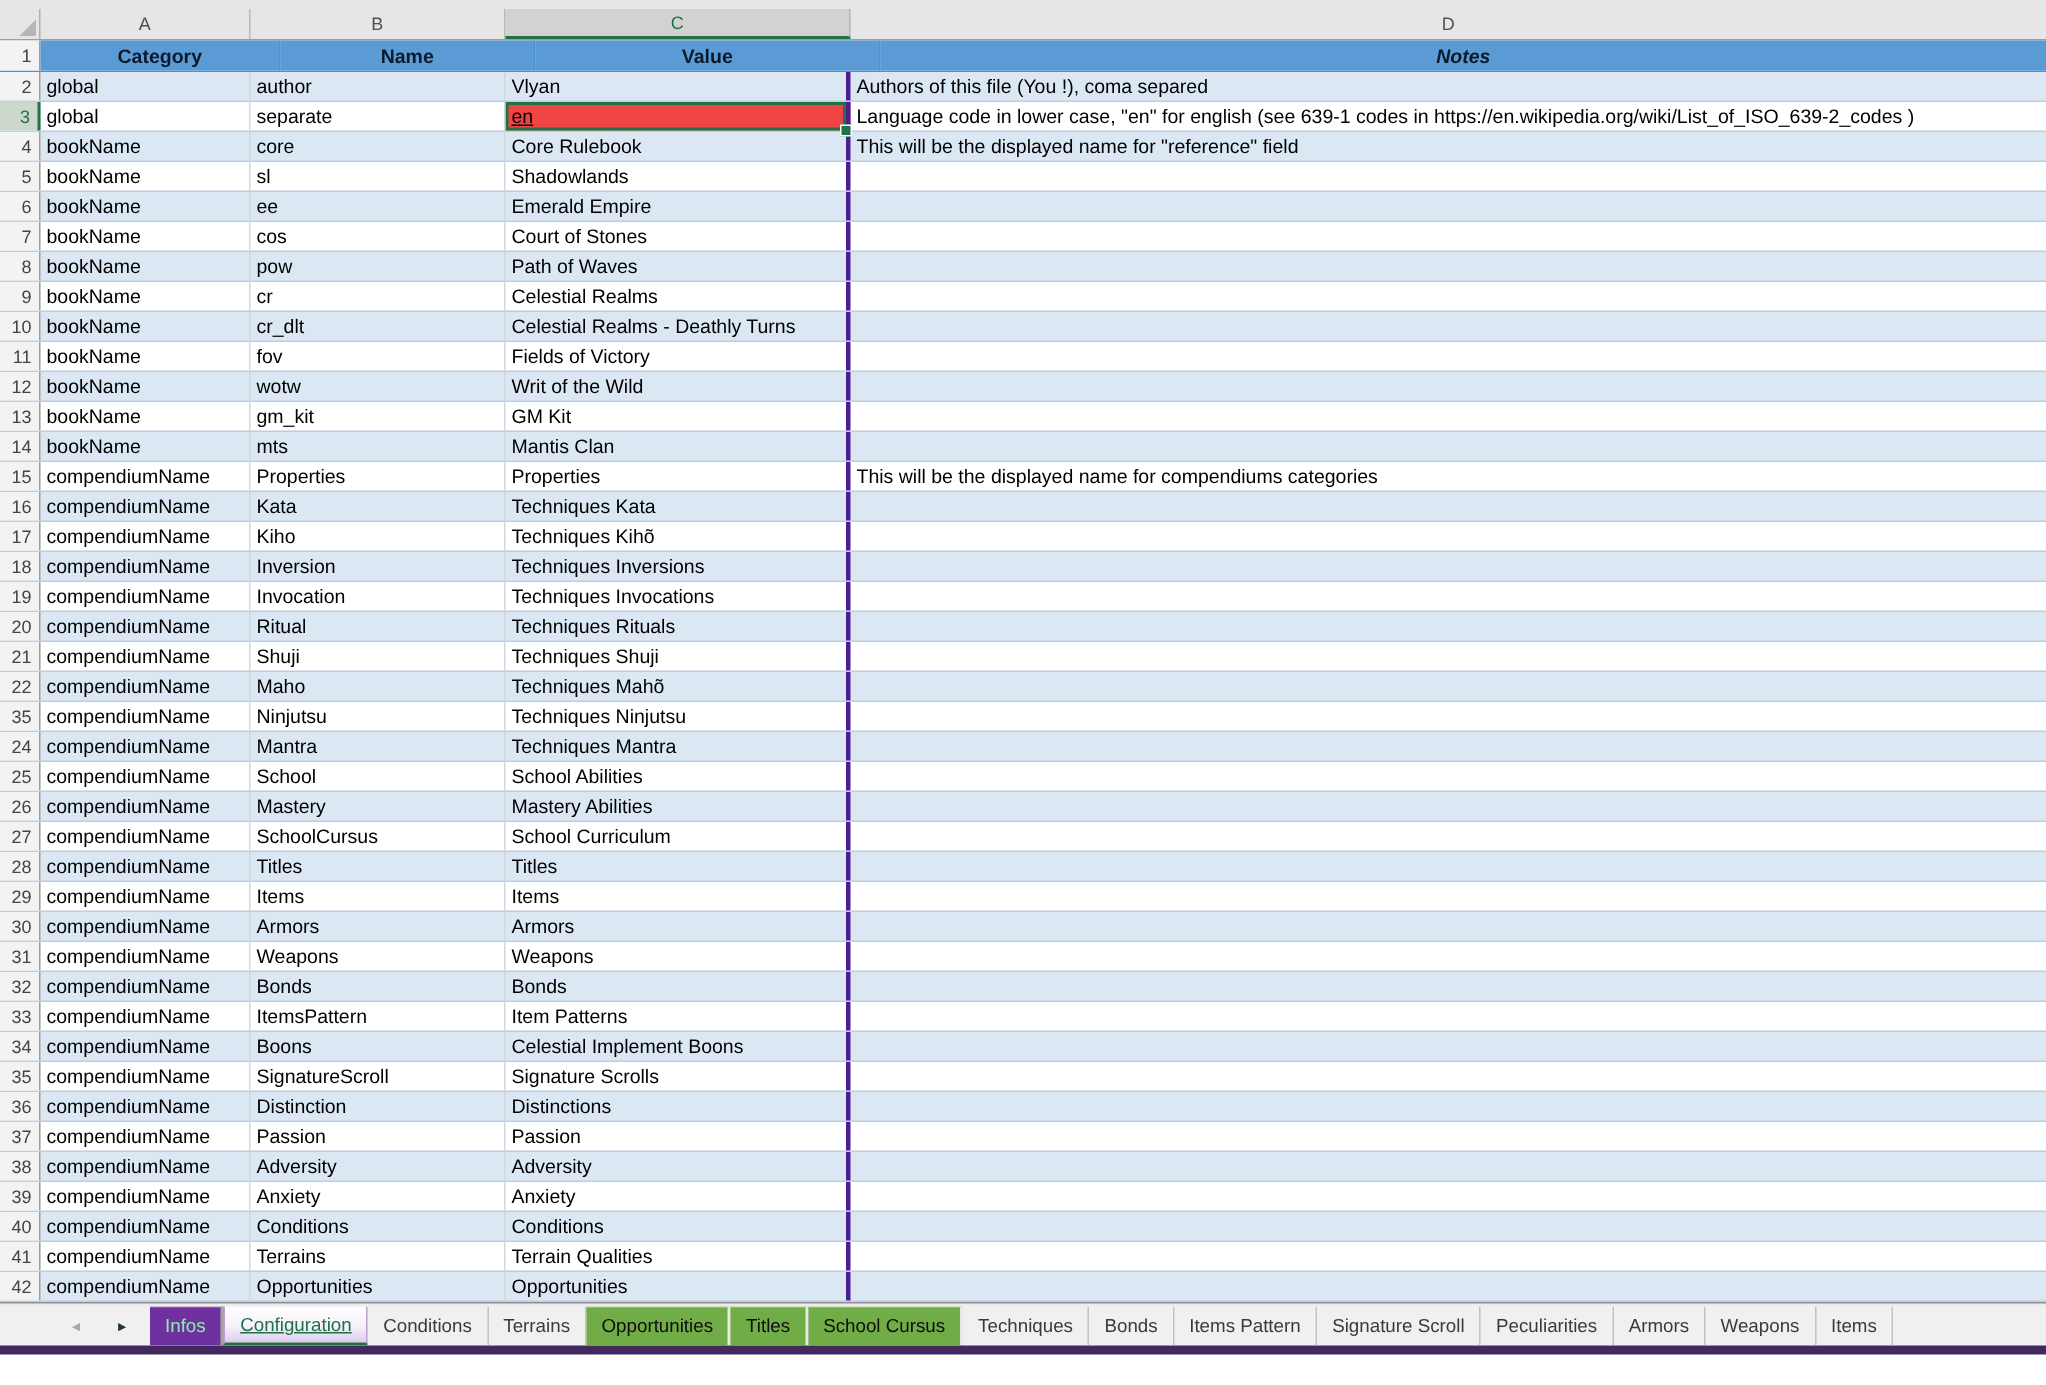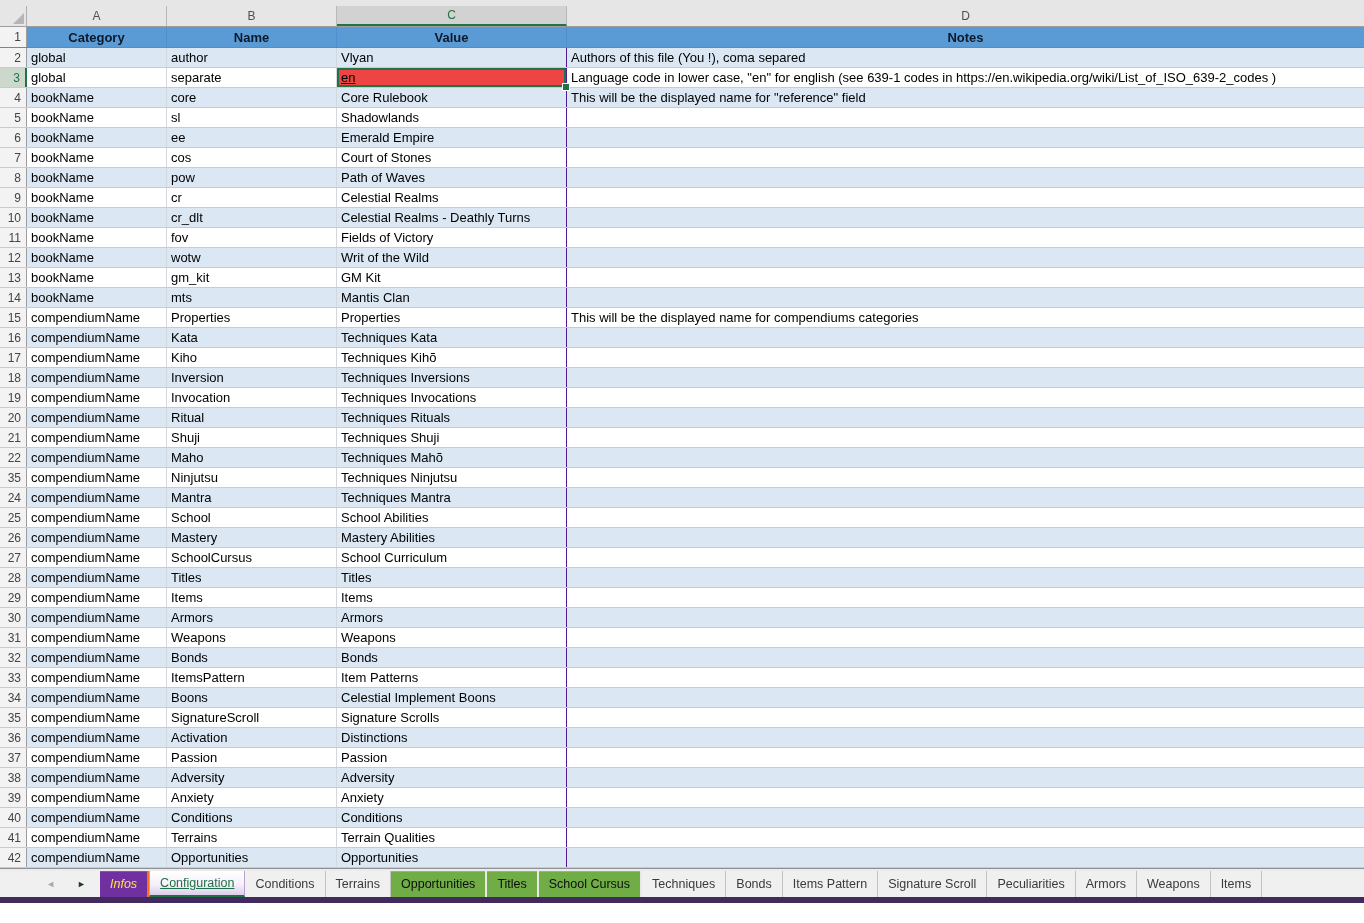--- a/index.html
+++ b/index.html
@@ -18,46 +18,46 @@
       border-left:11px solid transparent; border-bottom:11px solid #b6b6b6; }
   .colheads .ch { display:flex; align-items:center; justify-content:center; border-right:1px solid #b8b8b8; }
   .ch.col-a { width:140px; } .ch.col-b { width:170px; } .ch.col-c { width:230px; } .ch.col-d { flex:1; border-right:none; }
   .ch.selected { background:#d2d2d2; color:#217346; border-bottom:2px solid #217346; }
 
   
   .grid { flex:0 0 auto; }
   .hrow { height:21px; display:flex; font-weight:bold; font-size:13px; color:#0b1a2b; border-bottom:1px solid #4d90cf; }
   .hrow .rh { background:#f3f3f3; color:#444; font-weight:normal; }
   .hrow .hc { background:#5b9bd5; display:flex; align-items:center; justify-content:center; border-right:1px solid #4d90cf; }
-  .hc.col-a { width:140px; } .hc.col-b { width:170px; } .hc.col-c { width:230px; } .hc.col-d { flex:1; border-right:none; }
+  .hc.col-a { width:160px; } .hc.col-b { width:170px; } .hc.col-c { width:230px; } .hc.col-d { flex:1; border-right:none;font-style:italic; }
 
   .row { height:20px; display:flex; font-size:13px; color:#000; border-bottom:1px solid #bccee2; background:#fff; }
   .row.band { background:#dbe8f4; }
   .rh { width:27px; flex:0 0 27px; background:#f3f3f3; border-right:1px solid #9e9e9e; display:flex; align-items:center; justify-content:flex-end; padding-right:5px; font-size:12px; color:#444; }
   .row .rh { border-bottom:0; }
   .cell { display:flex; align-items:center; padding:0 0 0 4px; white-space:nowrap; overflow:visible; }
   .ca { width:140px; flex:0 0 140px; border-right:1px solid #d2d8de; }
   .cb { width:170px; flex:0 0 170px; border-right:1px solid #d2d8de; }
-  .cc { width:230px; flex:0 0 230px; border-right:1px solid #4c1d95; }
+  .cc { width:230px; flex:0 0 230px; border-right:3px solid #4c1d95; }
   .cd { flex:1; border-right:none; }
 
   .rh.selrh { background:#cdd8cd; color:#217346; border-right:2px solid #217346; }
   .cc.sel { position:relative; background:#ef4444; box-shadow: inset 0 0 0 2px #217346; z-index:3;text-decoration:underline; }
   .cc.sel::after { content:''; position:absolute; right:-4px; bottom:-4px; width:6px; height:6px; background:#217346; border:1px solid #fff; z-index:5; }
 
   
   .tab-gap { height:3px; background:#ececec; border-top:1px solid #919191; }
   .tabbar { height:26px; background:#f0f0f0; display:flex; align-items:stretch; overflow:hidden; }
   .nav { width:100px; flex:0 0 100px; display:flex; align-items:center; justify-content:flex-end; gap:22px; padding-right:14px; font-size:9px; }
   .nav .arrow-back { color:#a8a8a8; }
   .nav .arrow-fwd { color:#1d3b1d; }
   .tab { display:flex; align-items:center; padding:0 10px; font-size:12.5px; color:#3a3a3a; cursor:default; white-space:nowrap; }
   .tab.normal { border-right:1px solid #c2c2c2; }
   .tab.green { background:#70ad47; color:#0d0d0d; border-right:2px solid #e9e9e9; box-shadow: inset 0 1px 0 #8dc167; }
-  .tab.purple { background:#7030a0; color:#fde047; border-right:2px solid #f97316; box-shadow: inset 0 1px 0 #8a52b5; font-style: italic; }
+  .tab.purple { background:#7030a0; color:#86efac; border-right:2px solid #a3a3a3; box-shadow: inset 0 1px 0 #8a52b5; }
   .tab.active { background:linear-gradient(180deg,#ffffff 0%,#f6f1fb 55%,#dccdeb 100%);
       color:#1e7145; font-weight:normal; text-decoration:underline; border-bottom:2px solid #1e7145;
       border-left:1px solid #b9a0d2; border-right:1px solid #b9a0d2; }
 
   
   .status-strip { height:6px; background:#42295e; }
 </style>
 </head>
 <body>
 
@@ -316,21 +316,21 @@
         <div class="row">
     <div class="rh">35</div>
     <div class="cell ca">compendiumName</div>
     <div class="cell cb">SignatureScroll</div>
     <div class="cell cc">Signature Scrolls</div>
     <div class="cell cd"></div>
   </div>
         <div class="row band">
     <div class="rh">36</div>
     <div class="cell ca">compendiumName</div>
-    <div class="cell cb">Activation</div>
+    <div class="cell cb">Distinction</div>
     <div class="cell cc">Distinctions</div>
     <div class="cell cd"></div>
   </div>
         <div class="row">
     <div class="rh">37</div>
     <div class="cell ca">compendiumName</div>
     <div class="cell cb">Passion</div>
     <div class="cell cc">Passion</div>
     <div class="cell cd"></div>
   </div>

